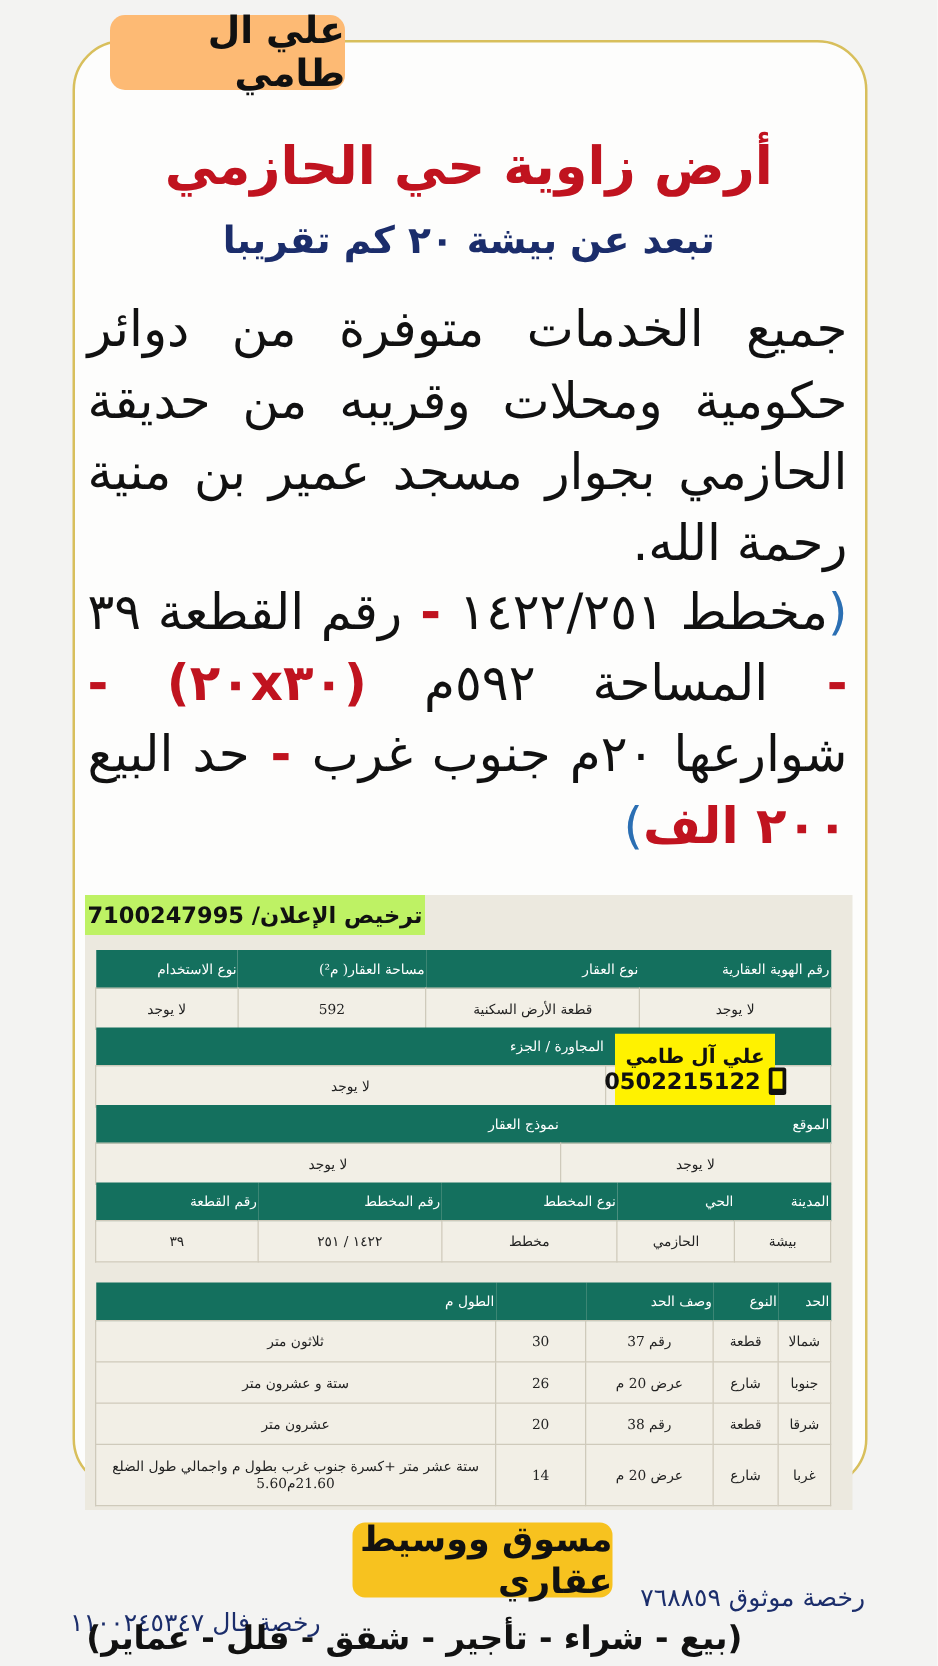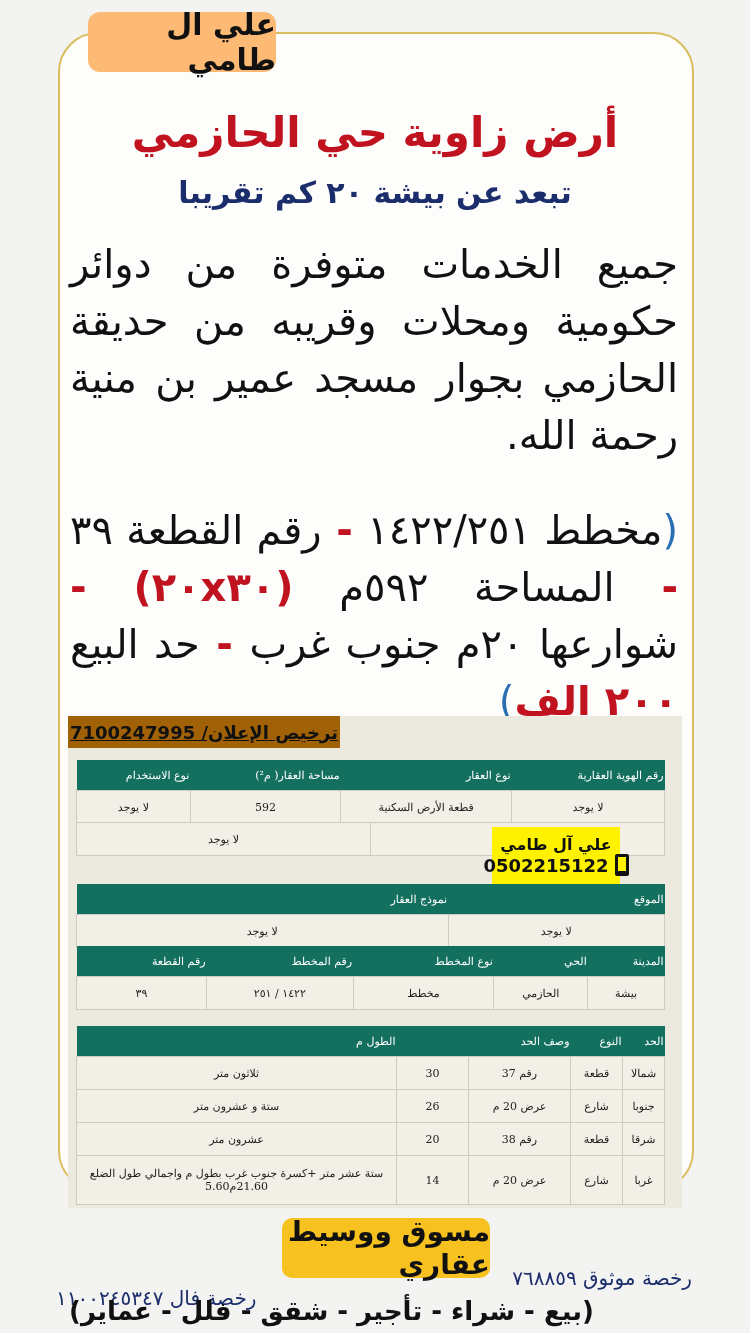--- a/index.html
+++ b/index.html
@@ -30,32 +30,31 @@
   }
   .desc {
     position:absolute; left:70px; width:608px; top:236px;
     font-size:40px; line-height:57px; color:#111; text-align:justify;
     text-align-last:right;
   }
   .details {
     position:absolute; left:70px; width:608px; top:462px;
     font-size:40px; line-height:57px; color:#111; text-align:justify;
     text-align-last:right;
-    margin-top:40px;
   }
   .red { color:#c0131f; font-weight:bold; }
   .blue { color:#2b6fb3; }
   .doc {
     position:absolute; left:68px; top:716px; width:614px; height:492px;
     background:#ece9df;
   }
   .license {
     position:absolute; left:68px; top:716px; height:32px; width:272px;
-    background:#a16207; display:flex; align-items:center; justify-content:center;
-    font-size:18px; font-weight:bold; color:#111;text-decoration:underline;
+    background:#bef264; display:flex; align-items:center; justify-content:center;
+    font-size:18px; font-weight:bold; color:#111;
   }
   .doc-head {
     position:absolute; right:85px; top:736px; font-size:15px; color:#222;margin-top:22px;
   }
   table.grid {
     position:absolute; left:76px; width:589px; border-collapse:collapse;
     font-family:"DejaVu Serif", serif; font-size:11px; color:#222;
   }
   table.grid th {
     background:#14705e; color:#fff; font-weight:normal; height:28px; text-align:right;
@@ -124,20 +123,24 @@
     <td>لا يوجد</td>
     <td>قطعة الأرض السكنية</td>
     <td>592</td>
     <td>لا يوجد</td>
   </tr>
 </tbody>
   </table>
 
 <table class="grid" style="top:822px;">
   <tbody>
+      <tr>
+    <th></th>
+    <th>المجاورة / الجزء</th>
+  </tr>
   <tr>
     <td>لا يوجد</td>
     <td>لا يوجد</td>
   </tr>
 </tbody>
   </table>
 
 <table class="grid" style="top:884px;">
   <tbody>
       <tr>

